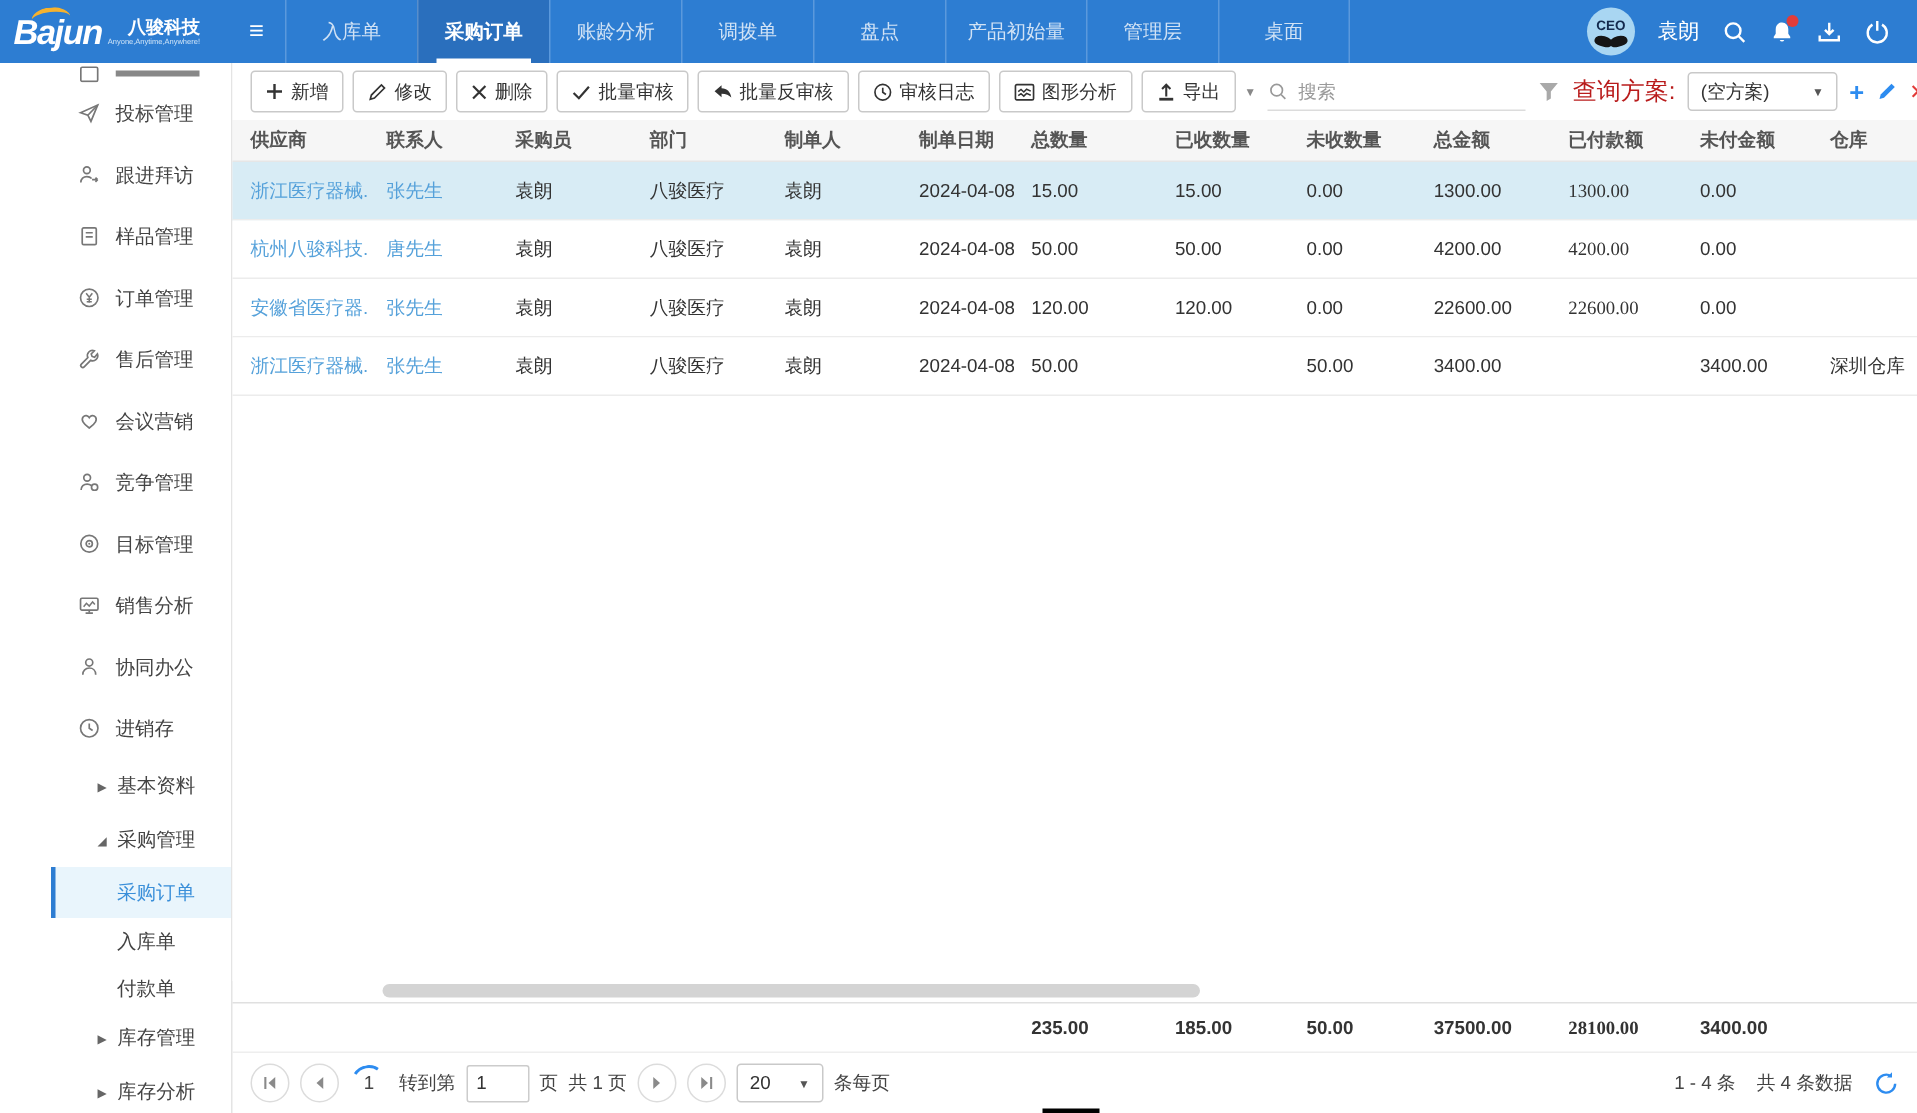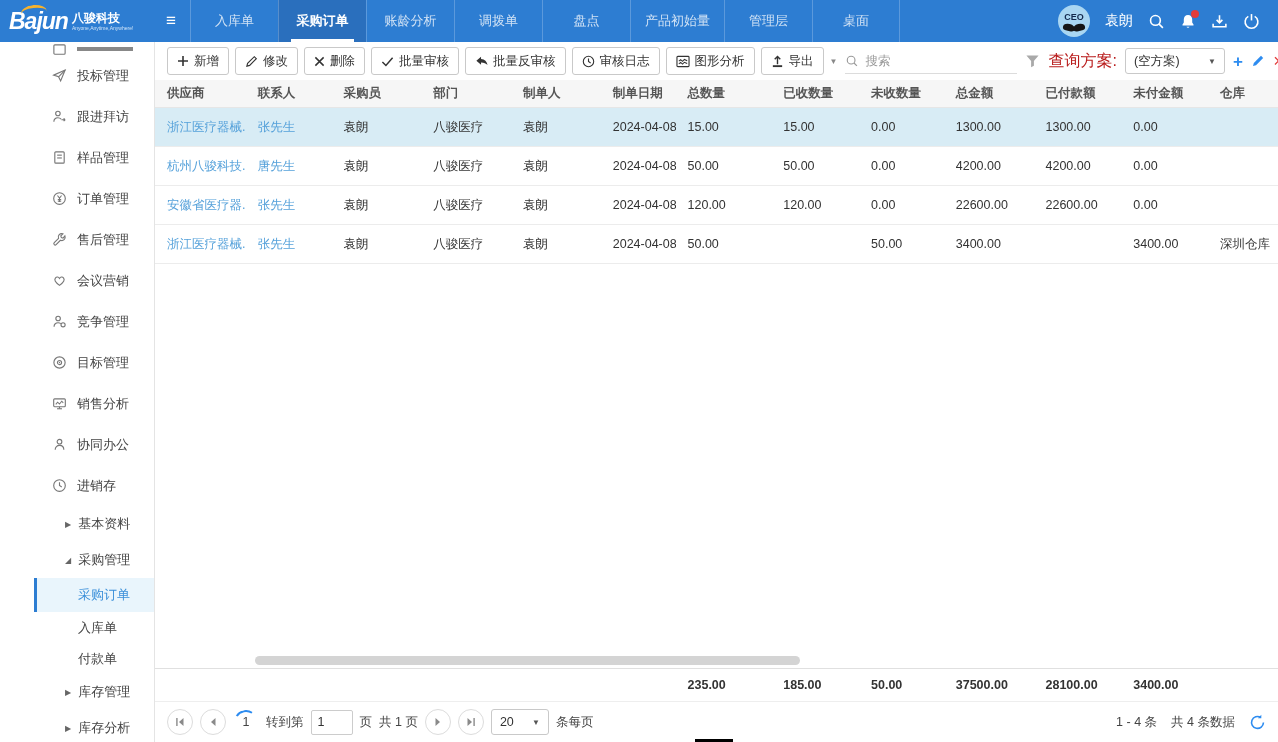--- a/index.html
+++ b/index.html
@@ -6,21 +6,21 @@
   html,body { width:1278px; height:742px; overflow:hidden; background:#fff;
     font-family:"Liberation Sans","DejaVu Sans",sans-serif; font-size:12.5px; color:#333; }
 
   
   .topbar { height:42px; background:#2d7dd2; display:flex; align-items:stretch; color:#fff; }
   .logo { width:152px; display:flex; align-items:center; padding-left:9px; gap:4px; }
   .brand { font-size:23px; font-weight:bold; font-style:italic; letter-spacing:-1px; position:relative; }
   .brand::after { content:""; position:absolute; top:-3px; left:12px; width:26px; height:12px;
     border-top:3px solid #f6b22e; border-radius:50%; transform:rotate(-6deg); }
   .brand-cn { display:flex; flex-direction:column; line-height:1; }
-  .brand-cn .cn { font-size:12px; font-weight:bold; }
+  .brand-cn .cn { font-size:12px; font-weight:bold;text-align:right; }
   .brand-cn .tag { font-size:5px; color:#cfe4f8; margin-top:2px; }
   .hamburger { display:flex; align-items:center; padding:0 14px; font-size:17px; cursor:pointer; }
   .tabs { display:flex; align-items:stretch; }
   .tab { min-width:88px; padding:0 14px; display:flex; align-items:center; justify-content:center;
     color:rgba(255,255,255,.78); font-size:13px; border-left:1px solid rgba(255,255,255,.22); cursor:pointer; position:relative; }
   .tab:last-child { border-right:1px solid rgba(255,255,255,.22); }
   .tab.active { background:#2a6fbd; color:#fff; font-weight:bold; }
   .tab.active::after { content:""; position:absolute; bottom:0; left:12px; right:12px; height:3px; background:#fff; }
   .top-right { margin-left:auto; display:flex; align-items:center; gap:15px; padding-right:18px; }
   .avatar { width:32px; height:32px; border-radius:50%; background:#a9d6f2; display:flex; flex-direction:column;
@@ -75,21 +75,21 @@
 
   
   .thead { height:28px; display:flex; background:#f6f6f6; border-bottom:1px solid #e6e6e6; }
   .th { font-weight:bold; color:#555; font-size:12.5px; display:flex; align-items:center; padding-left:12px;
     white-space:nowrap; overflow:hidden; cursor:pointer; }
   .tr { height:39px; display:flex; border-bottom:1px solid #ececec; background:#fff; cursor:pointer; }
   .tr.active { background:#d8ecf5; }
   .td { display:flex; align-items:center; padding-left:12px; white-space:nowrap; overflow:hidden; font-size:12.5px; color:#333; }
   .link { color:#55a1da; }
   .c0{width:91px;} .c1{width:86px;} .c2{width:90px;} .c3{width:90px;} .c4{width:90px;} .c5{width:75px;}
-  .c6{width:96px;} .c7{width:88px;} .c8{width:85px;} .c9{width:90px;} .c10{width:88px;} .c11{width:87px;}
+  .c6{width:96px;} .c7{width:88px;} .c8{width:85px;} .c9{width:90px;} .c10{width:88px;font-family:Liberation Serif, serif;} .c11{width:87px;}
   .c12{width:70px; flex-shrink:0;}
   .spacer { flex:1; background:#fff; }
 
   
   .hscroll { height:14px; position:relative; }
   .hthumb { position:absolute; top:2px; left:100px; width:545px; height:9px; background:#d4d4d4; border-radius:5px; cursor:pointer; }
 
   
   .summary { height:34px; display:flex; border-top:1px solid #e0e0e0; border-bottom:1px solid #eee; align-items:center; }
   .summary .td { font-weight:bold; }

